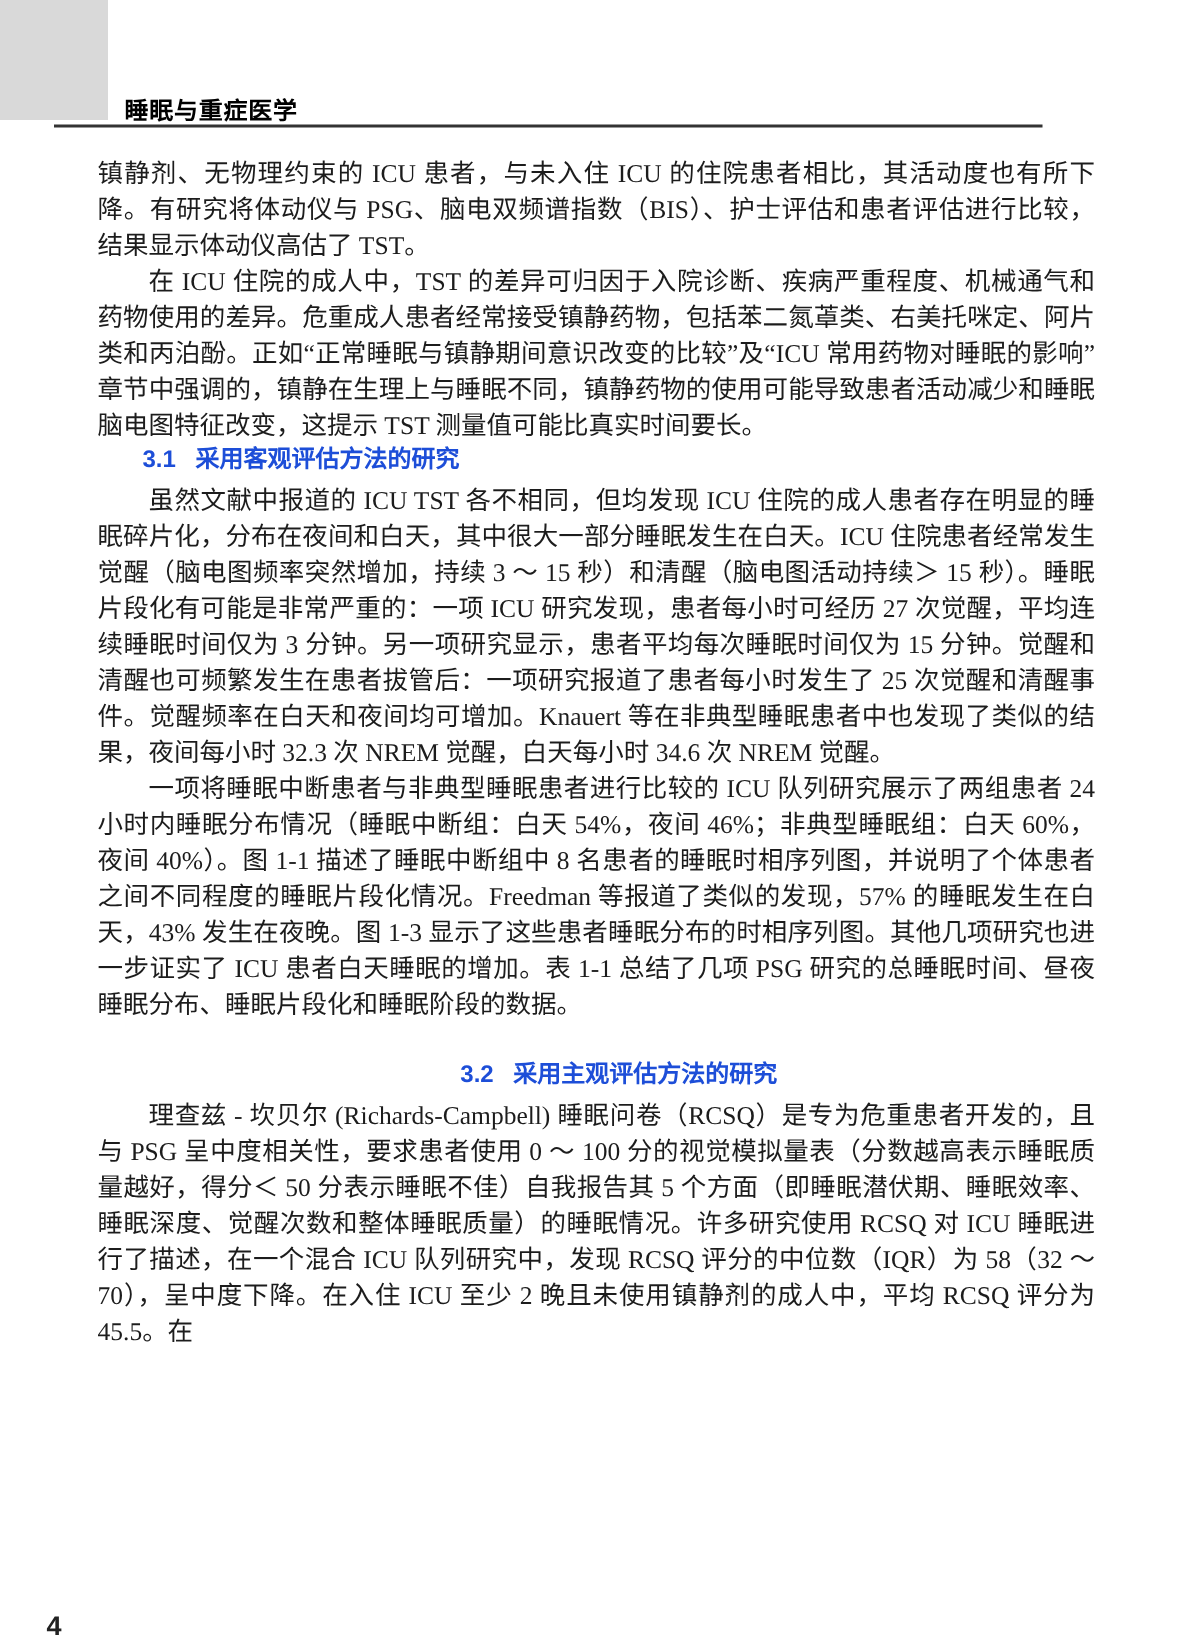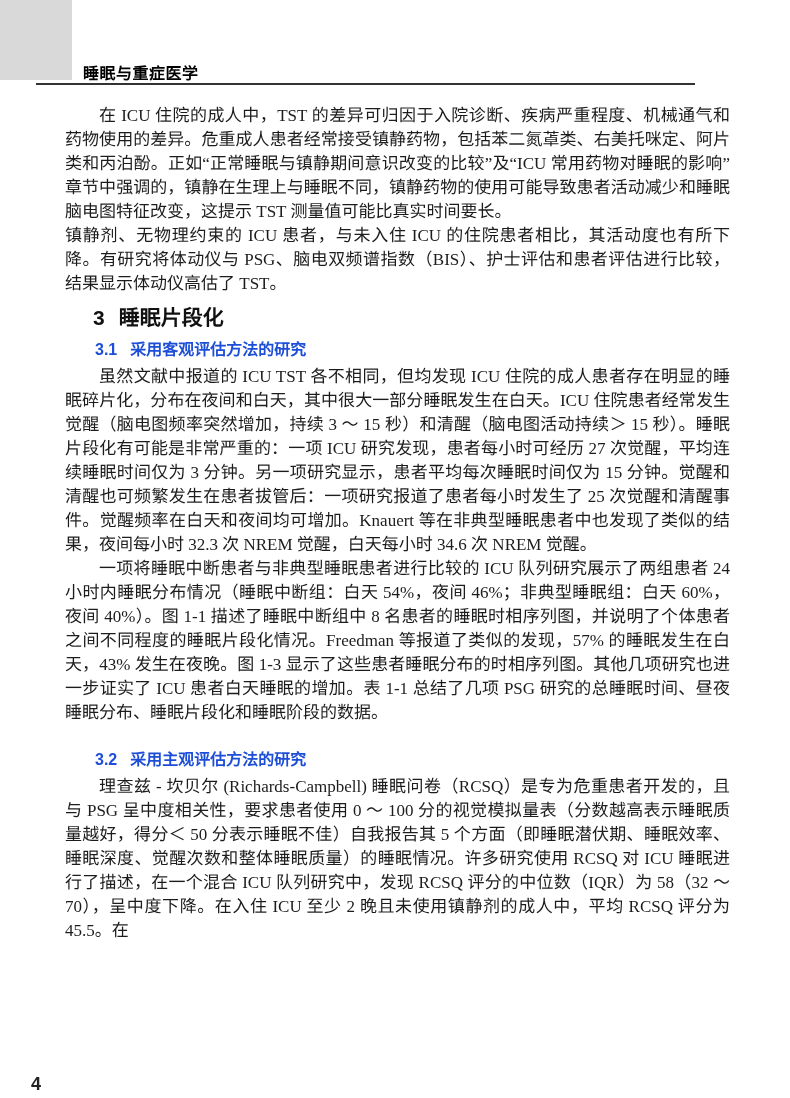--- a/index.html
+++ b/index.html
@@ -85,40 +85,37 @@
   .sec-h3 {
     margin: 0 0 4px 30px;
     font-family: "Liberation Sans", "DejaVu Sans", sans-serif;
     font-weight: bold;
     font-size: 16px;
     line-height: 22px;
     color: #1d4ed8;
     text-align: left;
   }
   .sec-h3 .num { margin-right: 13px; }
-  .sec-h3.spaced { margin-top: 24px; }
+  .sec-h3.spaced { margin-top: 24px; text-align: center; }
 </style>
 </head>
 <body>
 
 <div class="page">
 
   <div class="corner-box"></div>
   <div class="page-num">4</div>
   <div class="running-title">睡眠与重症医学</div>
   <div class="header-rule"></div>
 
   <div class="content">
 
+    <p class="para no-indent">镇静剂、无物理约束的 ICU 患者，与未入住 ICU 的住院患者相比，其活动度也有所下降。有研究将体动仪与 PSG、脑电双频谱指数（BIS）、护士评估和患者评估进行比较，结果显示体动仪高估了 TST。</p>
     <p class="para">在 ICU 住院的成人中，TST 的差异可归因于入院诊断、疾病严重程度、机械通气和药物使用的差异。危重成人患者经常接受镇静药物，包括苯二氮䓬类、右美托咪定、阿片类和丙泊酚。正如“正常睡眠与镇静期间意识改变的比较”及“ICU 常用药物对睡眠的影响”章节中强调的，镇静在生理上与睡眠不同，镇静药物的使用可能导致患者活动减少和睡眠脑电图特征改变，这提示 TST 测量值可能比真实时间要长。</p>
-    <p class="para no-indent">镇静剂、无物理约束的 ICU 患者，与未入住 ICU 的住院患者相比，其活动度也有所下降。有研究将体动仪与 PSG、脑电双频谱指数（BIS）、护士评估和患者评估进行比较，结果显示体动仪高估了 TST。</p>
 
-    <h2 class="sec-h2">
-      <span class="num">3</span><span>睡眠片段化</span>
-    </h2>
 
     <h3 class="sec-h3">
       <span class="num">3.1</span><span>采用客观评估方法的研究</span>
     </h3>
 
     <p class="para">虽然文献中报道的 ICU TST 各不相同，但均发现 ICU 住院的成人患者存在明显的睡眠碎片化，分布在夜间和白天，其中很大一部分睡眠发生在白天。ICU 住院患者经常发生觉醒（脑电图频率突然增加，持续 3 ～ 15 秒）和清醒（脑电图活动持续＞ 15 秒）。睡眠片段化有可能是非常严重的：一项 ICU 研究发现，患者每小时可经历 27 次觉醒，平均连续睡眠时间仅为 3 分钟。另一项研究显示，患者平均每次睡眠时间仅为 15 分钟。觉醒和清醒也可频繁发生在患者拔管后：一项研究报道了患者每小时发生了 25 次觉醒和清醒事件。觉醒频率在白天和夜间均可增加。Knauert 等在非典型睡眠患者中也发现了类似的结果，夜间每小时 32.3 次 NREM 觉醒，白天每小时 34.6 次 NREM 觉醒。</p>
     <p class="para">一项将睡眠中断患者与非典型睡眠患者进行比较的 ICU 队列研究展示了两组患者 24 小时内睡眠分布情况（睡眠中断组：白天 54%，夜间 46%；非典型睡眠组：白天 60%，夜间 40%）。图 1-1 描述了睡眠中断组中 8 名患者的睡眠时相序列图，并说明了个体患者之间不同程度的睡眠片段化情况。Freedman 等报道了类似的发现，57% 的睡眠发生在白天，43% 发生在夜晚。图 1-3 显示了这些患者睡眠分布的时相序列图。其他几项研究也进一步证实了 ICU 患者白天睡眠的增加。表 1-1 总结了几项 PSG 研究的总睡眠时间、昼夜睡眠分布、睡眠片段化和睡眠阶段的数据。</p>
 
     <h3 class="sec-h3 spaced">
       <span class="num">3.2</span><span>采用主观评估方法的研究</span>

